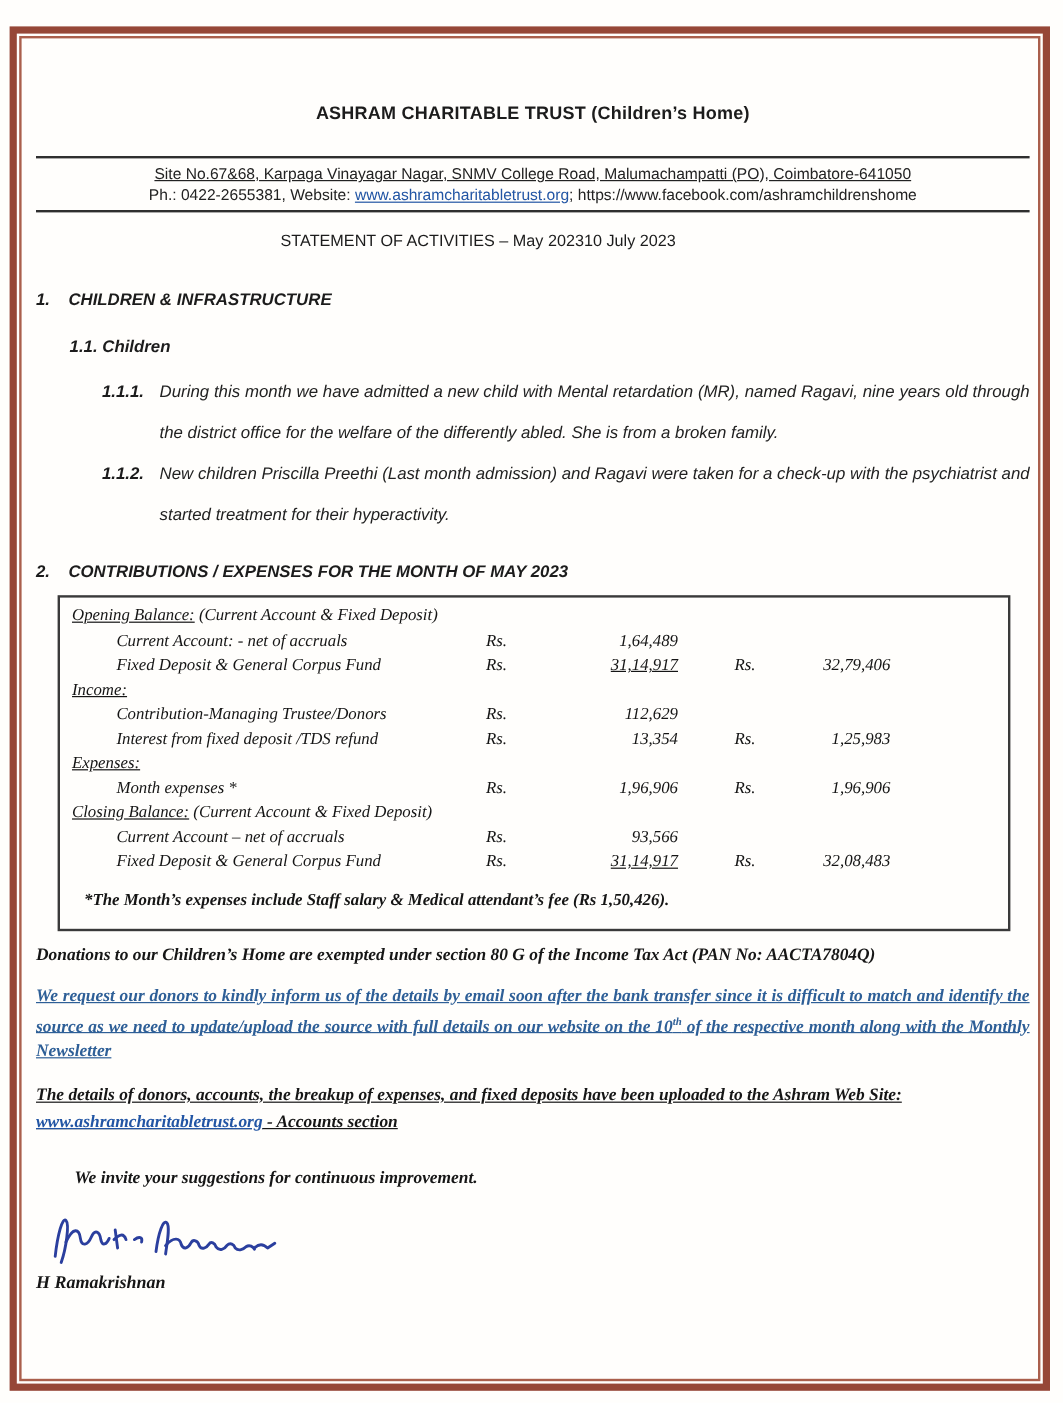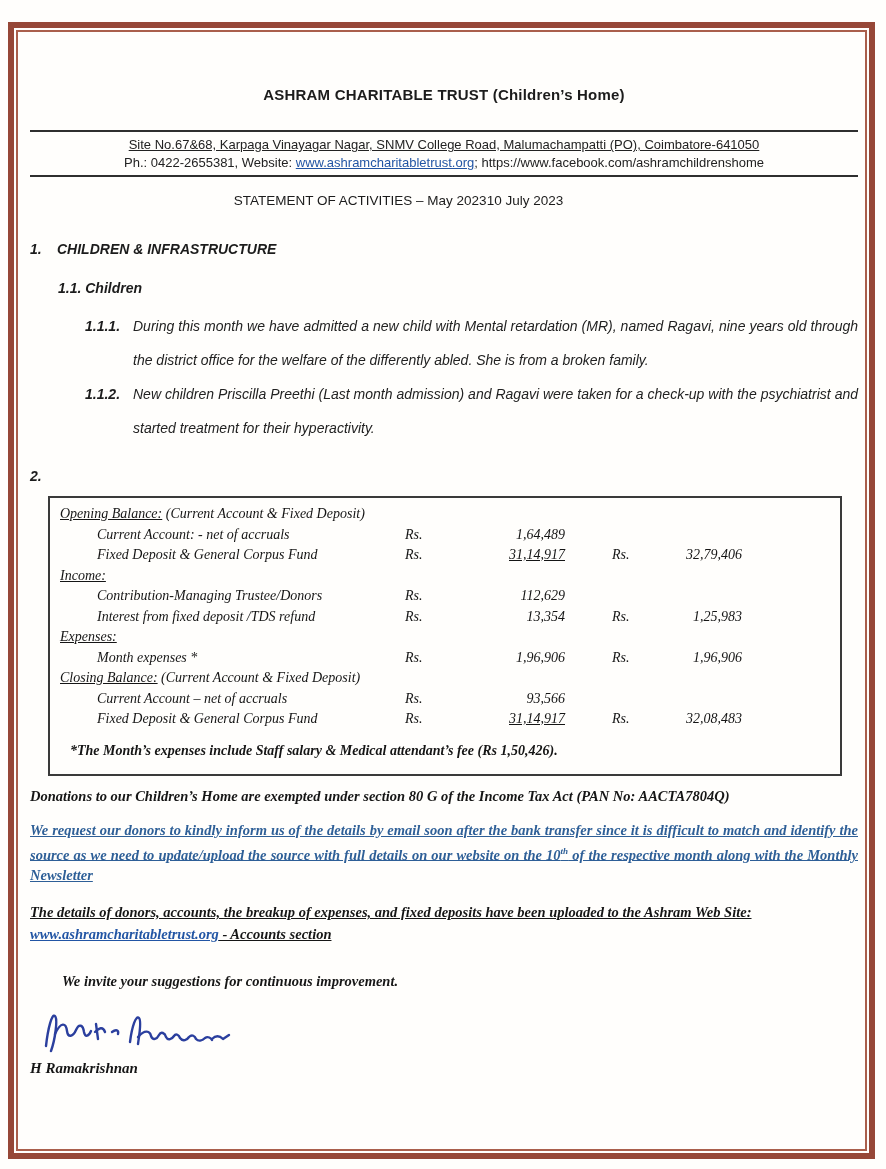--- a/index.html
+++ b/index.html
@@ -126,20 +126,21 @@
         <span class="item-text">During this month we have admitted a new child with Mental retardation (MR), named Ragavi, nine years old through the district office for the welfare of the differently abled. She is from a broken family.</span>
       </div>
       <div class="item">
         <span class="item-num">1.1.2.</span>
         <span class="item-text">New children Priscilla Preethi (Last month admission) and Ragavi were taken for a check-up with the psychiatrist and started treatment for their hyperactivity.</span>
       </div>
     </div>
 
     <div class="sec-heading sec2-heading">
       <span class="sec-num">2.</span>
+      <span>CONTRIBUTIONS / EXPENSES FOR THE MONTH OF MAY 2023</span>
     </div>
 
     <div class="fin-table">
 
       <div class="trow row-header">
         <div class="tlabel"><span class="tlu">Opening Balance:</span><span> (Current Account &amp; Fixed Deposit)</span></div>
       </div>
 
       <div class="trow row-item">
         <div class="tlabel">Current Account: - net of accruals</div>

